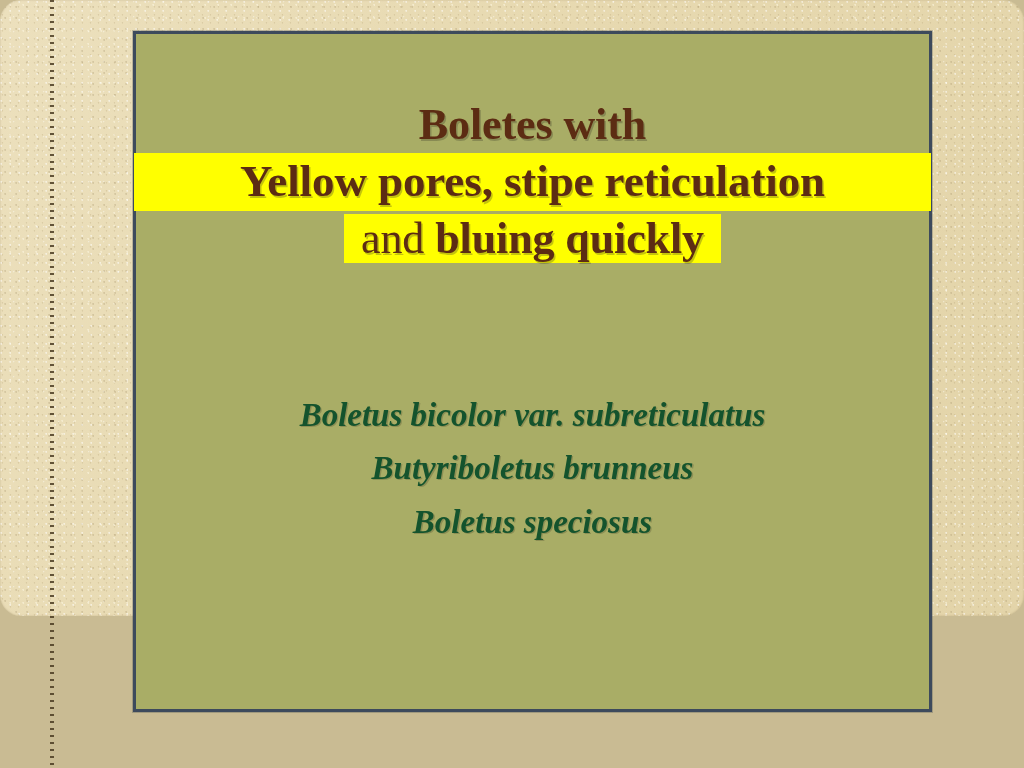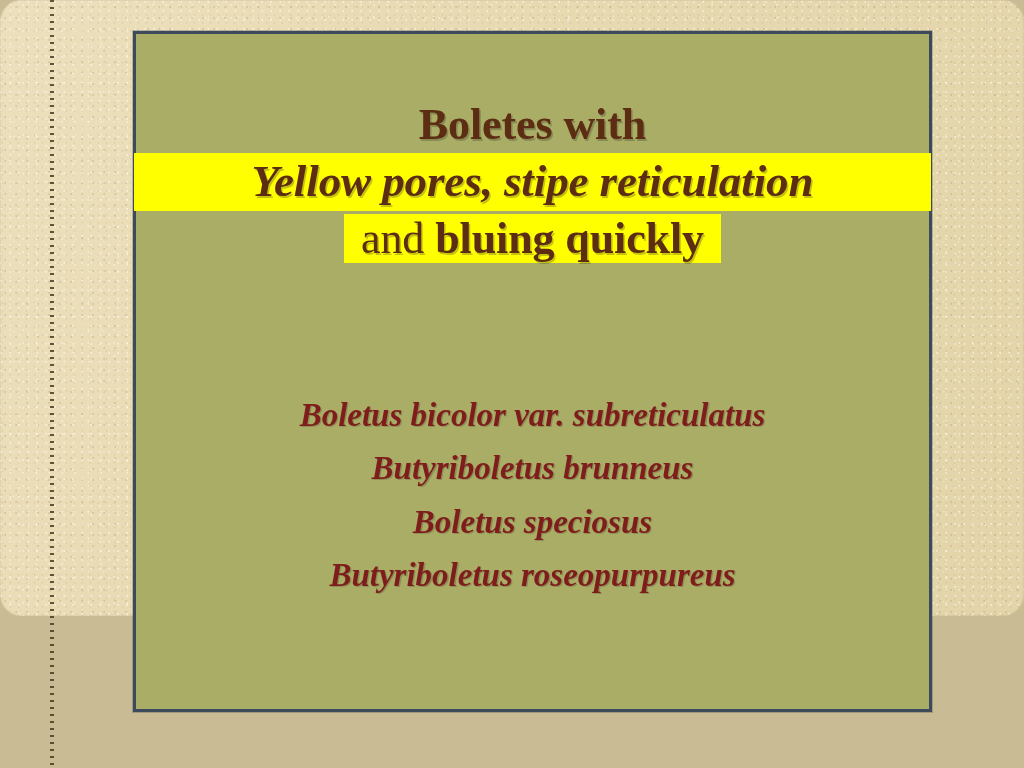--- a/index.html
+++ b/index.html
@@ -87,41 +87,40 @@
     padding: 0 17px;
     box-decoration-break: clone;
     -webkit-box-decoration-break: clone;
   }
   
   #title-line-2 {
     display: block;
     background: #ffff00;
     margin: 0 -2px;
     font-size: 45px;
-    font-style: italic;
   }
   #title-line-3 .hl-soft {
     font-weight: normal;
   }
 
   
   #species-list {
     position: absolute;
     left: 0;
     right: 0;
     top: 355px;
     text-align: center;
   }
   .species-item {
     display: block;
     font-size: 33px;
     font-weight: bold;
     font-style: italic;
     line-height: 1.62;
-    color: #7f1d1d;
+    color: #14532d;
     text-shadow: 1.3px 1.3px 0.4px rgba(70,65,40,0.28);
     white-space: nowrap;
   }
 </style>
 </head>
 <body>
 
 <div id="slide-page">
 
   <div id="binding-dotted-rule"></div>
@@ -133,17 +132,16 @@
 
       <span class="title-line" id="title-line-2">Yellow pores, stipe reticulation</span>
 
       <span class="title-line" id="title-line-3"><span class="hl"><span class="hl-soft">and </span><span>bluing quickly</span></span></span>
     </div>
 
     <div id="species-list">
       <span class="species-item">Boletus bicolor var. subreticulatus</span>
       <span class="species-item">Butyriboletus brunneus</span>
       <span class="species-item">Boletus speciosus</span>
-      <span class="species-item">Butyriboletus roseopurpureus</span>
     </div>
 
   </div>
 </div>
 
 </body></html>

